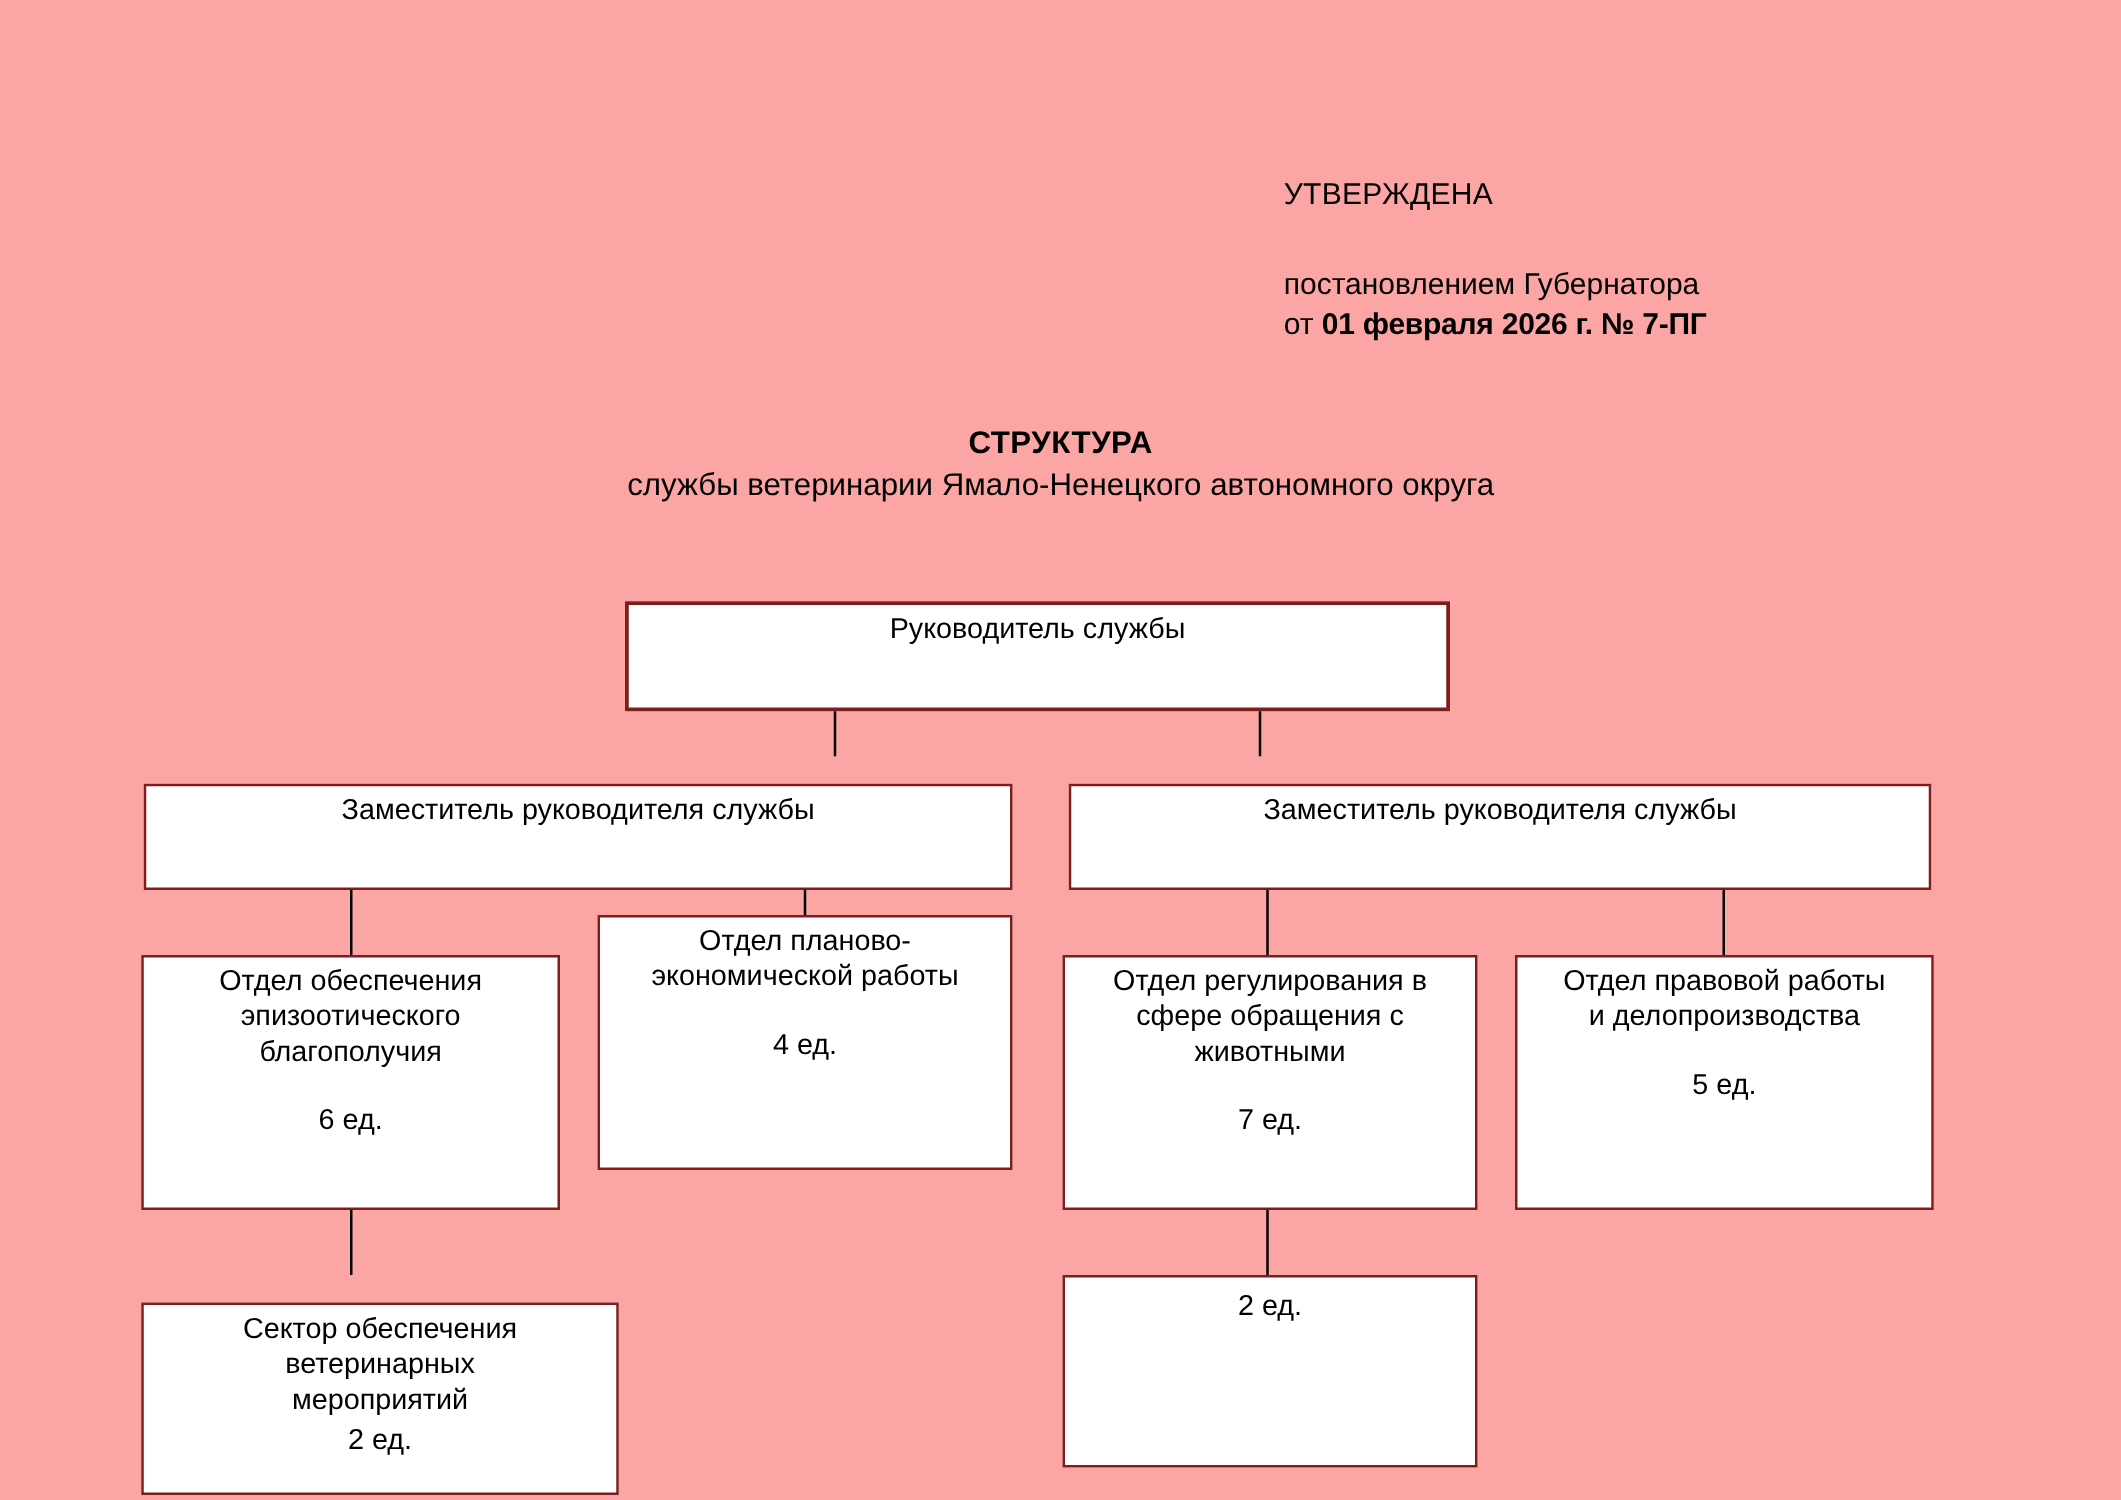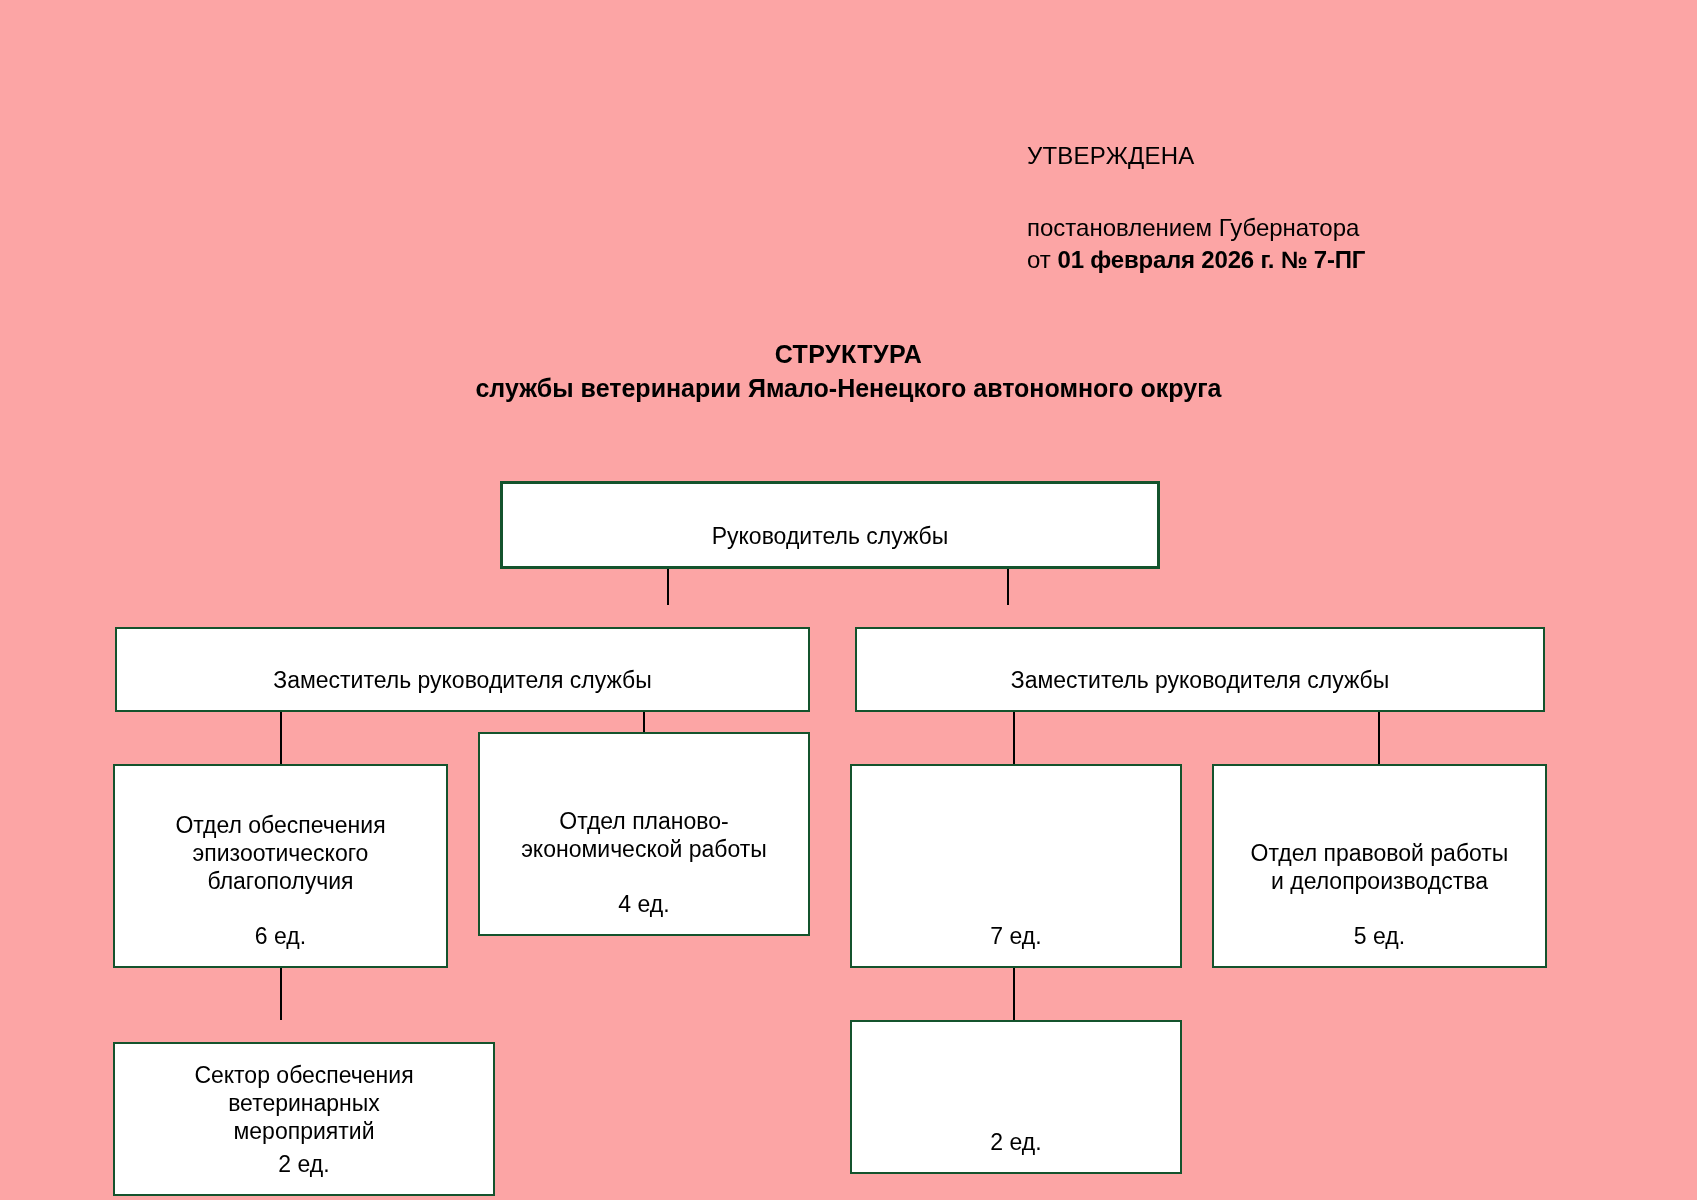--- a/index.html
+++ b/index.html
@@ -55,44 +55,44 @@
     text-align: center;
   }
   .doc-heading .h-main {
     font-size: 25px;
     font-weight: 700;
     letter-spacing: 0.4px;
     margin-bottom: 5px;
   }
   .doc-heading .h-sub {
     font-size: 25px;
-    font-weight: 700;
+    font-weight: 400;
   }
 
   
   .chart {
     position: absolute;
     left: 0;
     top: 0;
     width: 1697px;
     height: 1200px;
   }
 
   .node {
     position: absolute;
     box-sizing: border-box;
-    border: 2px solid #14532d;
+    border: 2px solid #7f1d1d;
     background: #ffffff;
     display: flex;
-    align-items: flex-end;
+    align-items: flex-start;
     justify-content: center;
     text-align: center;
     font-size: 23px;
     line-height: 1.23;
-    padding: 16px 8px;
+    padding: 4px 8px;
   }
   .node .node-inner {
     width: 100%;
   }
   .node .node-title {
     display: block;
     white-space: pre-line;
   }
   .node .node-units {
     display: block;
@@ -168,20 +168,23 @@
     <div class="node" style="left:478px; top:732px; width:332px; height:204px;">
       <span class="node-inner">
         <span class="node-title">Отдел планово-
 экономической работы</span>
         <span class="node-units">4 ед.</span>
       </span>
     </div>
 
     <div class="node" style="left:850px; top:764px; width:332px; height:204px;">
       <span class="node-inner">
+        <span class="node-title">Отдел регулирования в
+сфере обращения с
+животными</span>
         <span class="node-units">7 ед.</span>
       </span>
     </div>
 
     <div class="node" style="left:1212px; top:764px; width:335px; height:204px;">
       <span class="node-inner">
         <span class="node-title">Отдел правовой работы
 и делопроизводства</span>
         <span class="node-units">5 ед.</span>
       </span>

